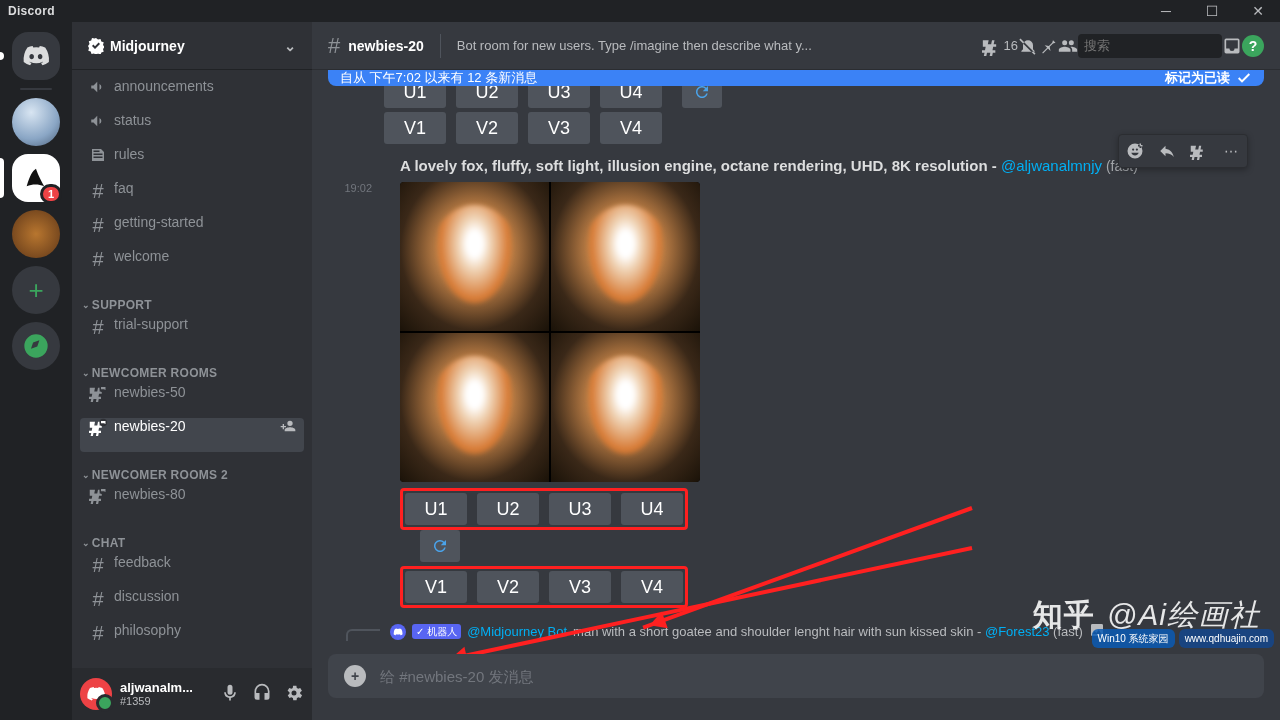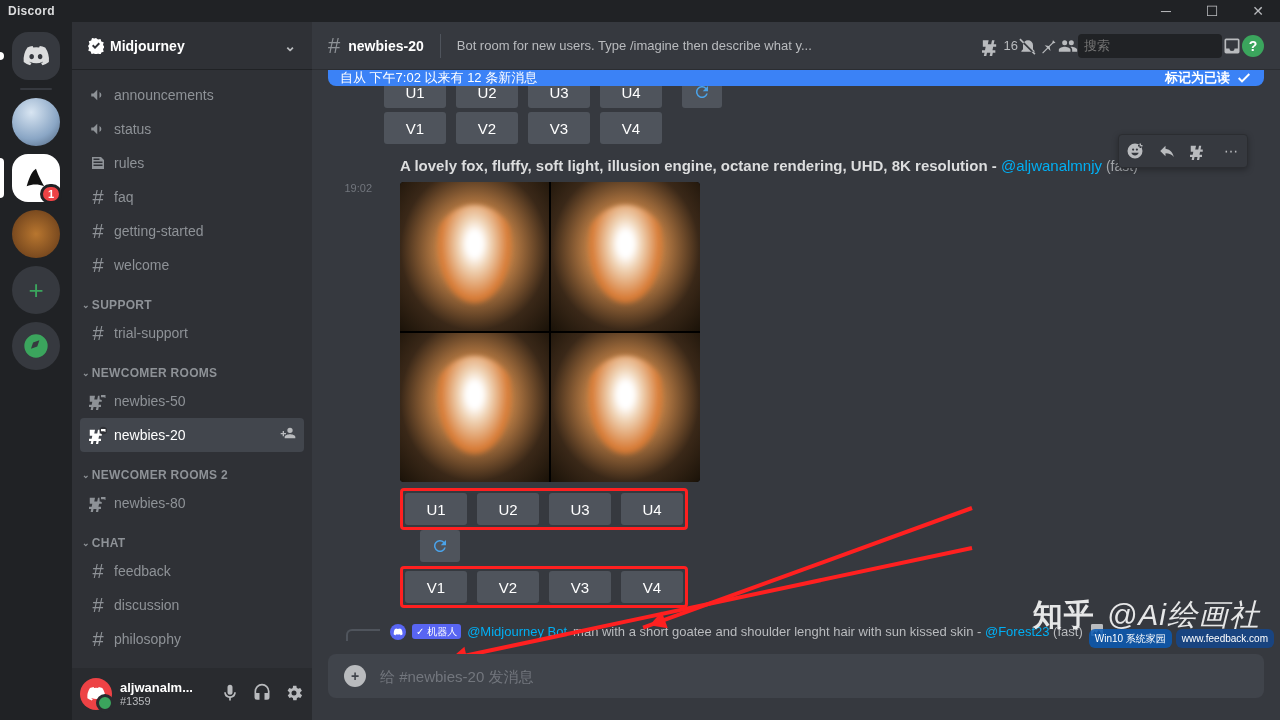--- a/index.html
+++ b/index.html
@@ -24,21 +24,21 @@
 .guild.explore { background: #36393f; color: #3ba55d; }
 .guild-img1 { background: radial-gradient(circle at 40% 30%, #d8e5f2, #8aa6c5 60%, #4a5e78); }
 .guild-img3 { background: radial-gradient(circle at 50% 50%, #b8762f, #7a4a1f 70%, #3a2510); }
 .guild-badge { position: absolute; bottom: -2px; right: -2px; background: #ed4245; color: #fff; font-size: 11px; font-weight: 700; border-radius: 10px; padding: 1px 5px; border: 3px solid #202225; min-width:16px;}
 
 .channels { width: 240px; background: #2f3136; display: flex; flex-direction: column; }
 .server-header { height: 48px; border-bottom: 1px solid #202225; display: flex; align-items: center; padding: 0 16px; font-weight: 600; color: #fff; cursor: pointer; }
 .server-header .chev { margin-left: auto; color: #b9bbbe; }
 .server-check { margin-right: 6px; color: #fff; display:inline-flex; }
 .channel-scroll { flex: 1; overflow-y: auto; padding: 8px 0 8px 8px; }
-.channel-item { display: flex; align-items: center; height: 34px; padding: 0 8px; border-radius: 4px; color: #8e9297; cursor: pointer; margin-right:8px; gap:6px;}
+.channel-item { display: flex; height: 34px; padding: 0 8px; border-radius: 4px; color: #8e9297; cursor: pointer; margin-right:8px; gap:6px;}
 .channel-item.active { background: #42464d; color: #fff; }
 .channel-item .ico { width: 20px; display: flex; justify-content: center; font-size: 18px; }
 .cat-header { display: flex; align-items: center; padding: 16px 8px 4px 2px; font-size: 12px; font-weight: 600; color: #8e9297; letter-spacing: 0.3px; cursor: pointer; gap:2px;}
 .cat-header .arr { font-size: 9px; }
 .channel-item .add-person { margin-left:auto; color:#b9bbbe; font-size:16px;}
 
 .user-panel { height: 52px; background: #292b2f; display: flex; align-items: center; padding: 0 8px; gap: 8px; }
 .user-avatar { width: 32px; height: 32px; border-radius: 50%; background: #ed4245; display: flex; align-items: center; justify-content: center; position:relative;}
 .user-avatar::after{content:"";position:absolute;bottom:-2px;right:-2px;width:12px;height:12px;border-radius:50%;background:#3ba55d;border:3px solid #292b2f;}
 .user-info { flex: 1; line-height: 1.2; overflow:hidden;}
@@ -59,21 +59,21 @@
 .search-box { background: #202225; border-radius: 4px; height: 24px; width: 144px; display: flex; align-items: center; padding: 0 6px; color: #72767d; font-size: 13px; }
 .search-box input { background: none; border: none; outline: none; color: #dcddde; flex: 1; font-size: 13px; }
 .help-icon { width: 22px; height: 22px; border-radius: 50%; background: #3ba55d; color: #fff; display: flex; align-items: center; justify-content: center; font-weight: 700; font-size: 14px; }
 
 .new-msg-bar { background: #3b82f6; color: #fff; height: 16px; display: flex; align-items: center; padding: 0 12px; font-size: 13px; font-weight: 500; border-radius:0 0 8px 8px; margin:0 16px 0 16px;}
 .new-msg-bar .mark-read { margin-left: auto; display: flex; align-items: center; gap: 6px; font-weight: 600; cursor:pointer;}
 
 .messages { flex: 1; overflow-y: auto; padding: 0 16px; position:relative;}
 
 .msg-buttons-row { display: flex; gap: 10px; margin: 4px 0 4px 56px; }
-.mj-btn { background: #4f545c; color: #fff; border: none; border-radius: 3px; width: 62px; height: 32px; font-size: 15px; font-weight: 500; cursor: pointer; display:flex;align-items:center;justify-content:center;}
+.mj-btn { background: #4f545c; color: #fff; border: none; border-radius: 3px; width: 62px; height: 32px; font-size: 18px; font-weight: 500; cursor: pointer; display:flex;align-items:center;justify-content:center;}
 .mj-btn.refresh { width: 40px; margin-left:10px;}
 .mj-btn.refresh svg{width:18px;height:18px;}
 
 .message { display: flex; padding: 8px 0 2px 0; gap: 16px; position:relative;}
 .msg-ts-small { width: 56px; text-align: right; font-size: 11px; color: #72767d; padding-right:12px; padding-top:3px;margin-top:23px;}
 .msg-body { flex: 1; min-width:0;}
 .msg-toprow{font-size:15px; line-height:1.35;}
 .msg-text { color: #dcddde; font-weight:600;}
 .msg-mention { color: #00aff4; font-weight:500;}
 .msg-mode { color: #a3a6aa; font-size:14px;}
@@ -433,21 +433,21 @@
             </svg></span>
       </div>
       <div class="full-msg">
         
         
       </div>
 
       <div class="watermark"><span class="zhihu">知乎</span><span>@Ai绘画社</span></div>
       <div class="wm2">
         <div class="box a">Win10 系统家园</div>
-        <div class="box">www.feedback.com</div>
+        <div class="box">www.qdhuajin.com</div>
       </div>
     </div>
 
     <div class="input-area">
       <div class="input-box">
         <span class="plus">+</span>
         <input placeholder="给 #newbies-20 发消息" style="">
       </div>
     </div>
   </div>

